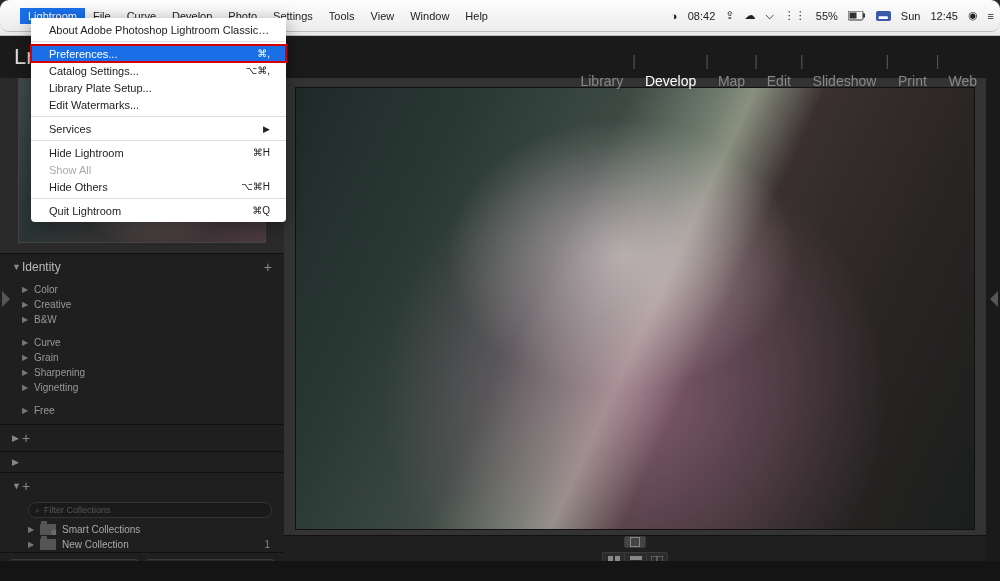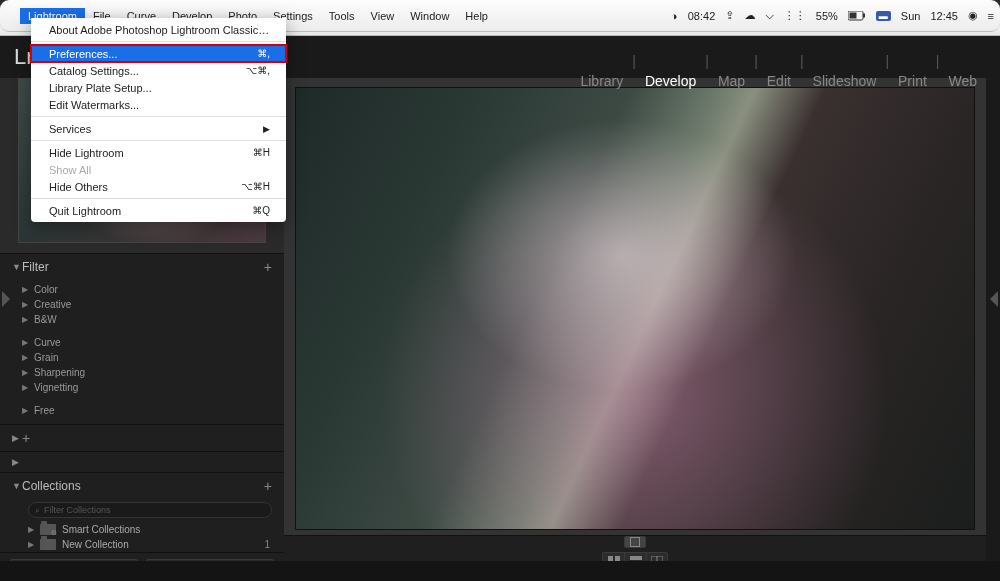--- a/index.html
+++ b/index.html
@@ -209,21 +209,21 @@
 </div>
 
 <div class="leftcol">
   <div class="navthumb">
     <div class="thumb"></div>
   </div>
 
   <div class="panel">
     <div class="panel-h">
       <span class="tri">▼</span>
-      <span class="pl">Filter</span>
+      <span class="pl">Identity</span>
       <span class="plus">+</span>
     </div>
     <div class="panel-body">
       <div class="pitem">
           <span class="itri">▶</span>
           <span>Color</span>
         </div>
       <div class="pitem">
           <span class="itri">▶</span>
           <span>Creative</span>
@@ -266,21 +266,20 @@
 
   <div class="panel">
     <div class="panel-h">
       <span class="tri">▶</span>
     </div>
   </div>
 
   <div class="panel">
     <div class="panel-h">
       <span class="tri">▼</span>
-      <span class="pl">Collections</span>
       <span class="plus">+</span>
     </div>
     <div class="filterbox">
       <span style="margin-right:4px;">⌕</span>
       <span>Filter Collections</span>
     </div>
     <div class="coll-row">
       <span class="itri">▶</span>
         <span class="cicon gear"></span>
       <span>Smart Collections</span>

